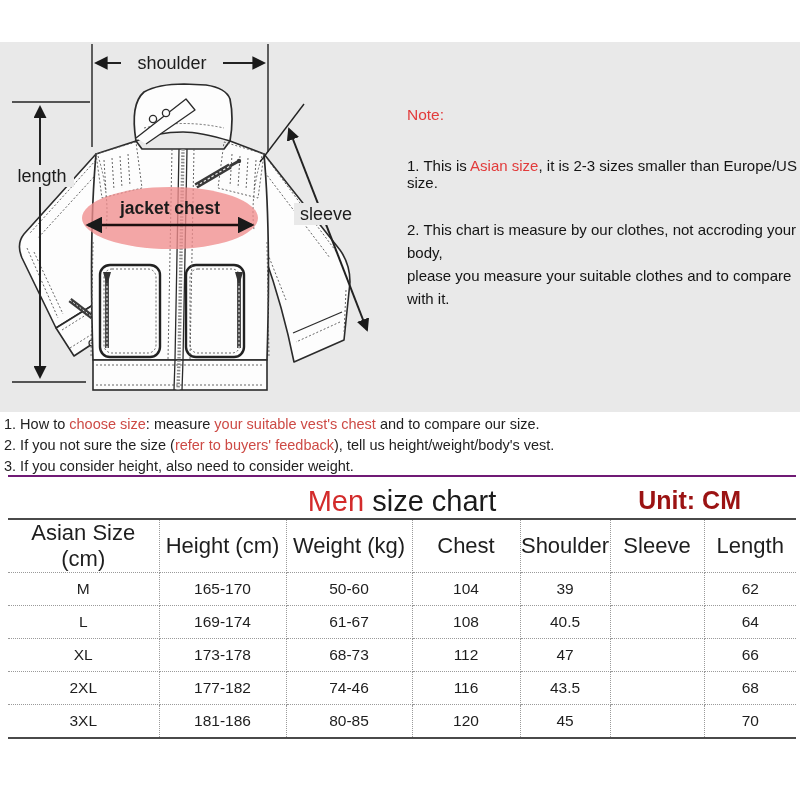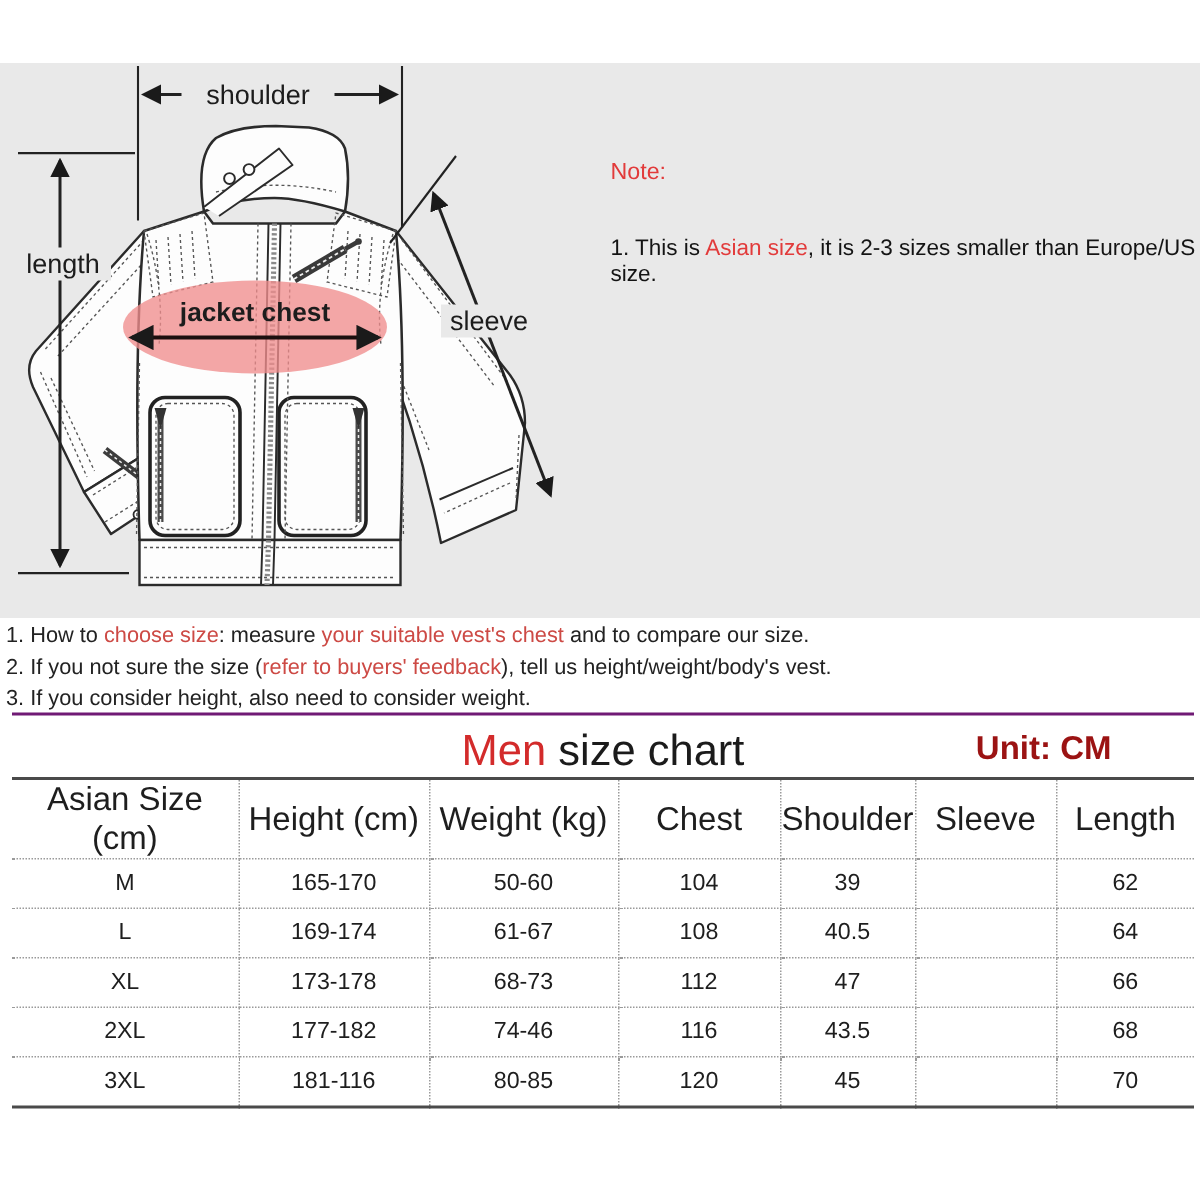--- a/index.html
+++ b/index.html
@@ -20,21 +20,21 @@
   .tips{position:absolute;left:4px;top:414px;width:792px;font-size:14.5px;line-height:21px;color:#222;}
   .red-b{color:#cd4a45;}
   
   .chart{position:absolute;left:8px;top:475px;width:788px;}
   .title-band{
     position:relative;height:41px;border-top:2px solid #701a75;
     display:flex;align-items:flex-end;justify-content:center;
   }
   .chart-title{font-size:29px;color:#1b1b1b;}
   .chart-title .red-title{color:#d32b2b;}
-  .unit{position:absolute;right:55px;top:9px;font-size:22px;font-weight:bold;color:#9b1313;}
+  .unit{position:absolute;right:55px;top:9px;font-size:25px;font-weight:bold;color:#9b1313;}
   table.size-table{
     border-collapse:collapse;table-layout:fixed;width:788px;
     border-top:2px solid #4a4a4a;border-bottom:2px solid #4a4a4a;
   }
   table.size-table th, table.size-table td{
     text-align:center;vertical-align:middle;padding:0;
     border-right:1px dotted #9a9a9a;border-bottom:1px dotted #9a9a9a;
     font-weight:400;color:#1e1e1e;
   }
   table.size-table th{height:34px;font-size:22px;}
@@ -169,20 +169,21 @@
       <line x1="260" y1="120" x2="304" y2="62" stroke-width="1.4"></line>
       <line x1="289" y1="87" x2="367" y2="288" stroke-width="2" marker-start="url(#ah)" marker-end="url(#ah)"></line>
     </g>
     <rect x="294" y="161" width="64" height="22" fill="#e9e9e9"></rect>
     <text x="326" y="178" text-anchor="middle" font-size="18" fill="#1c1c1c">sleeve</text>
   </svg>
 
   <div class="notes">
     <div class="note-title red-a">Note:</div>
     <div class="note-item1"><span>1. This is </span><span class="red-a">Asian size</span><span>, it is 2-3 sizes smaller than Europe/US size.</span></div>
+    <div class="note-item2"><span>2. This chart is measure by our clothes, not accroding your body,</span><br><span>please you measure your suitable clothes and to compare with it.</span></div>
   </div>
 </div>
 
 <div class="tips">
   <div><span>1. How to </span><span class="red-b">choose size</span><span>: measure </span><span class="red-b">your suitable vest's chest</span><span> and to compare our size.</span></div>
   <div><span>2. If you not sure the size (</span><span class="red-b">refer to buyers' feedback</span><span>), tell us height/weight/body's vest.</span></div>
   <div>3. If you consider height, also need to consider weight.</div>
 </div>
 
 <div class="chart">
@@ -241,21 +242,21 @@
       <td>2XL</td>
       <td>177-182</td>
       <td>74-46</td>
       <td class="chest-col">116</td>
       <td>43.5</td>
       <td></td>
       <td>68</td>
     </tr>
     <tr>
       <td>3XL</td>
-      <td>181-116</td>
+      <td>181-186</td>
       <td>80-85</td>
       <td class="chest-col">120</td>
       <td>45</td>
       <td></td>
       <td>70</td>
     </tr>
   </tbody>
     </table>
 </div>
 

